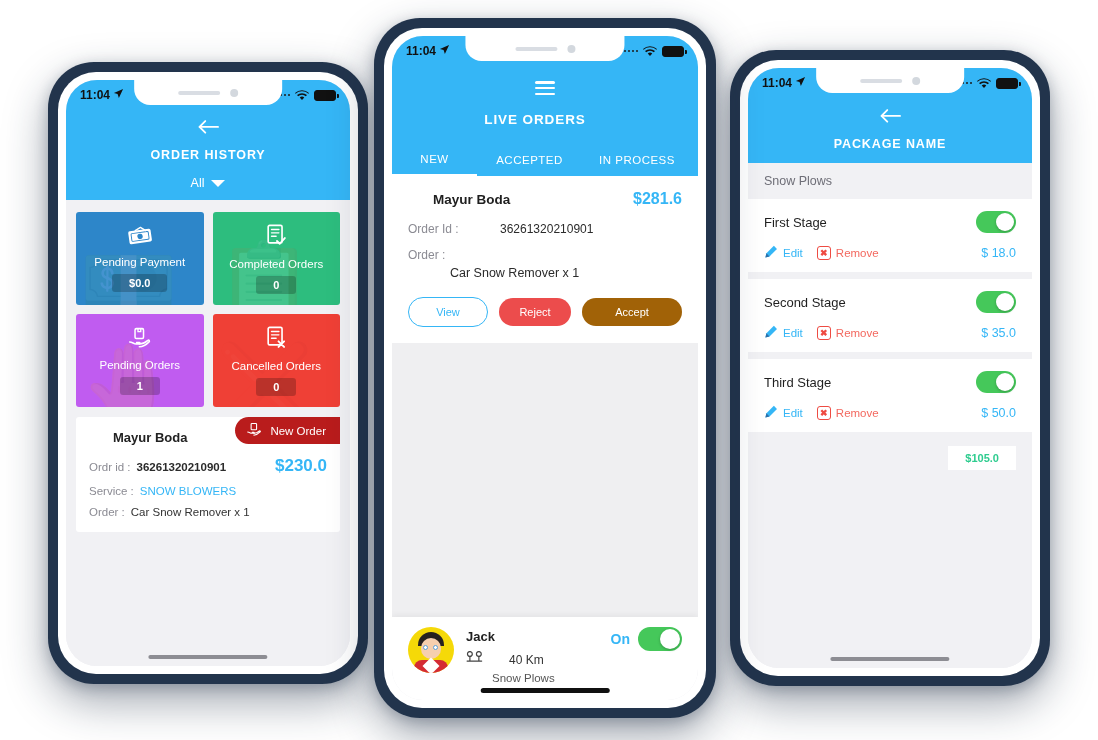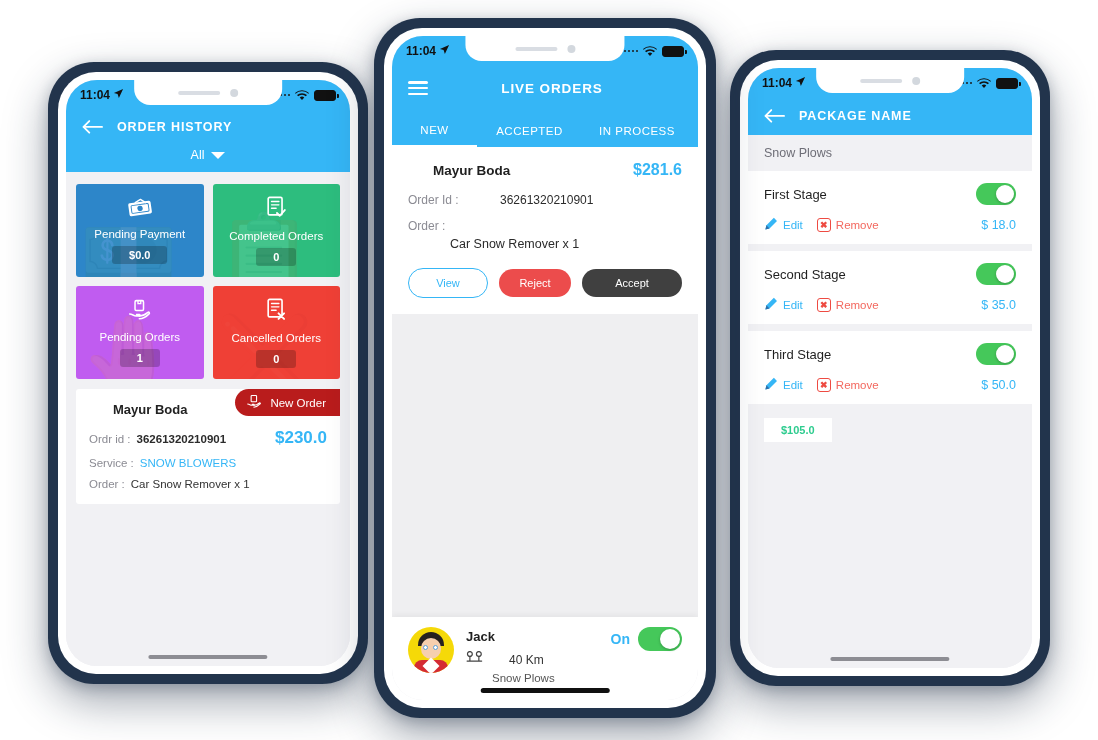--- a/index.html
+++ b/index.html
@@ -98,21 +98,21 @@
     width: 42%; height: 4px; border-radius: 3px; background: #8d8d93;
   }
   .home-bar.dark { background: #101010; height: 5px; }
 
   
   .appbar {
     background: #35b6f6;
     color: #fff;
     padding: 10px 16px 8px 16px;
   }
-  .appbar-row { display: flex; align-items: center; gap: 14px; }
+  .appbar-row { display: flex; align-items: center; gap: 14px; flex-direction: column; }
   .back-arrow { width: 21px; height: 14px; display: block; flex: none; }
   .appbar-title {
     font-size: 12.5px; letter-spacing: 0.9px; font-weight: 600; color: #fff;
   }
   .hamburger { width: 20px; flex: none; }
   .hamburger i { display: block; height: 2.2px; background: #fff; border-radius: 2px; margin: 3.4px 0; }
 
   
   .filter-row {
     background: #35b6f6; color: #fff;
@@ -196,21 +196,21 @@
   .live-kv .v { color: #2b2b2b; font-weight: 500; }
   .order-value { font-size: 12.5px; color: #2b2b2b; margin: 4px 0 17px 42px; }
 
   .btn-row { display: flex; gap: 11px; align-items: center; }
   .btn {
     border-radius: 18px; font-size: 11px; text-align: center;
     padding: 8px 0; cursor: pointer; user-select: none;
   }
   .btn-view { width: 80px; border: 1.4px solid #35b6f6; color: #35b6f6; background: #fff; }
   .btn-reject { width: 72px; background: #ec4c4c; color: #fff; }
-  .btn-accept { flex: 1; background: #404040; color: #fff; }
+  .btn-accept { flex: 1; background: #a16207; color: #fff; }
 
   .mid-filler { flex: 1; background: #efeff1; }
 
   .driver-bar {
     background: #fff; padding: 10px 16px 14px 16px;
     display: flex; align-items: flex-start; gap: 12px;
     box-shadow: 0 -2px 6px rgba(0,0,0,0.05);
   }
   .avatar {
     width: 46px; height: 46px; border-radius: 50%; background: #f5d908;
@@ -255,21 +255,21 @@
   .act { display: flex; align-items: center; gap: 5px; font-size: 11.5px; cursor: pointer; }
   .act.edit { color: #35b6f6; }
   .act.remove { color: #f3685f; }
   .rm-box {
     width: 14px; height: 14px; border: 1.6px solid #ee4b42; border-radius: 3px;
     display: flex; align-items: center; justify-content: center;
     font-size: 9px; color: #ee4b42; font-weight: 700; line-height: 1;
   }
   .stage-price { margin-left: auto; font-size: 12.5px; color: #35b6f6; }
 
-  .total-row { display: flex; padding: 7px 16px 0 16px; }
+  .total-row { display: flex; justify-content: flex-end; padding: 7px 16px 0 16px; }
   .total-badge {
     background: #fff; padding: 6px 17px; font-size: 11px;
     font-weight: 700; color: #2ecc8f;
   }
   .add-pkg-wrap { display: flex; justify-content: center; padding-bottom: 26px; }
   .add-pkg {
     background: #35b6f6; color: #fff; font-size: 12.5px;
     border-radius: 19px; padding: 10px 26px; cursor: pointer;
   }
   .col { display: flex; flex-direction: column; height: 100%; }

